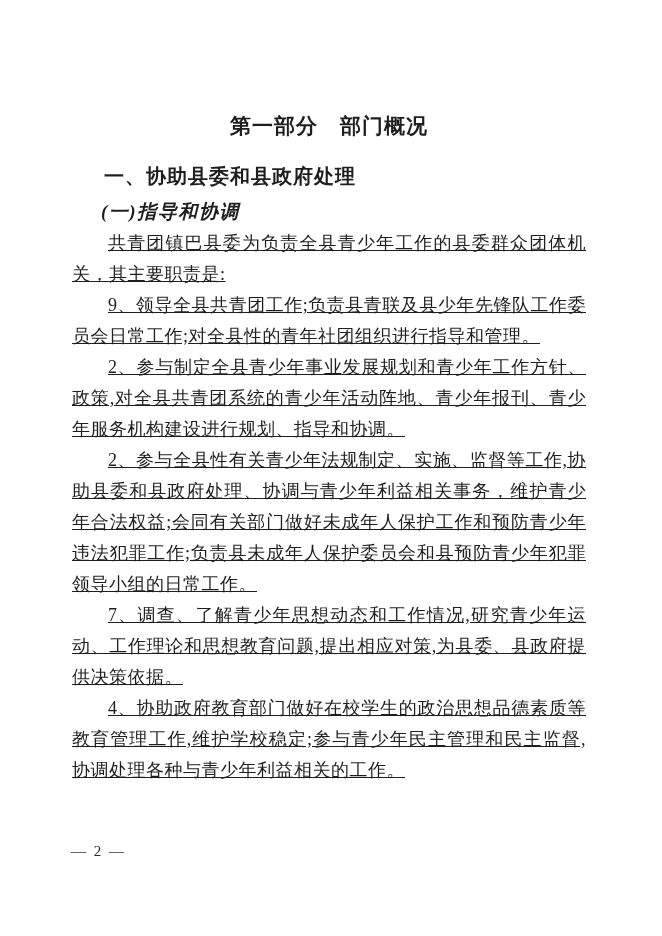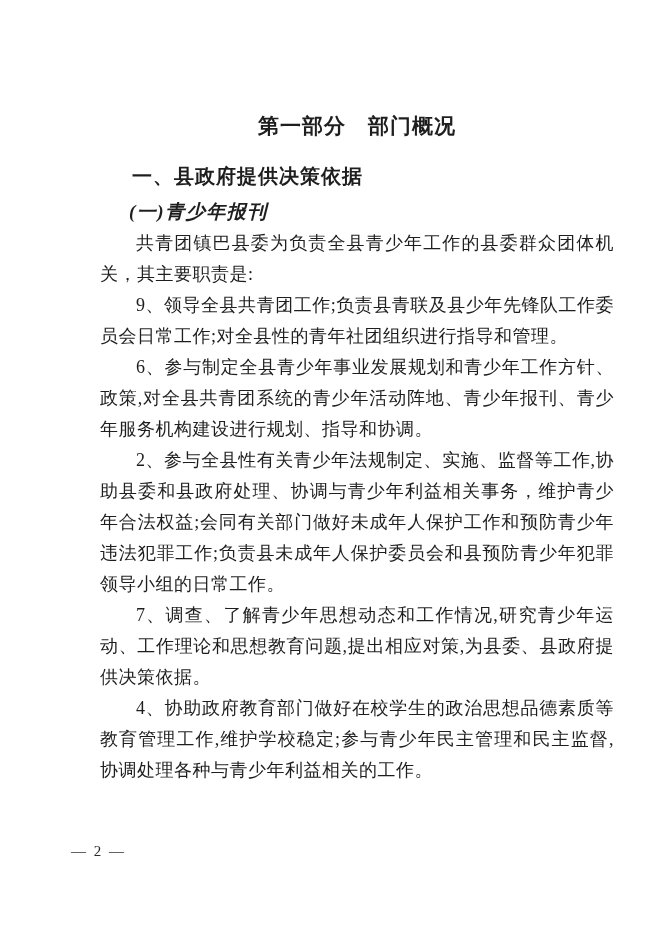--- a/index.html
+++ b/index.html
@@ -11,21 +11,21 @@
     position: relative;
     width: 662px;
     height: 936px;
     background: #ffffff;
     overflow: hidden;
     color: #1e1e1e;
     font-family: "Liberation Serif", serif;
   }
   .content {
     position: absolute;
-    left: 100px;
+    left: 72px;
     top: 113px;
     width: 514px;
   }
   .doc-title {
     text-align: center;
     font-family: "Liberation Sans", sans-serif;
     font-weight: bold;
     font-size: 21px;
     line-height: 26px;
     letter-spacing: 1px;
@@ -49,48 +49,49 @@
     margin: 0 0 4px 29px;
   }
   .body-para {
     font-size: 18px;
     line-height: 31px;
     letter-spacing: 0.5px;
     text-align: justify;
     text-justify: inter-ideograph;
     text-indent: 2em;
     margin: 0;
+    text-decoration: underline;
   }
   .page-number {
     position: absolute;
     left: 71px;
     top: 843px;
     font-family: "Liberation Serif", serif;
     font-size: 15px;
     letter-spacing: 2px;
     color: #2a2a2a;
     white-space: pre;
   }
 </style>
 </head>
 <body>
 
 <div class="page">
   <div class="content">
     <h1 class="doc-title">第一部分　部门概况</h1>
 
-    <h2 class="section-heading">一、县政府提供决策依据</h2>
+    <h2 class="section-heading">一、协助县委和县政府处理</h2>
 
-    <h3 class="sub-heading">(一)青少年报刊</h3>
+    <h3 class="sub-heading">(一)指导和协调</h3>
 
     <p class="body-para">共青团镇巴县委为负责全县青少年工作的县委群众团体机关，其主要职责是:</p>
 
     <p class="body-para">9、领导全县共青团工作;负责县青联及县少年先锋队工作委员会日常工作;对全县性的青年社团组织进行指导和管理。</p>
 
-    <p class="body-para">6、参与制定全县青少年事业发展规划和青少年工作方针、政策,对全县共青团系统的青少年活动阵地、青少年报刊、青少年服务机构建设进行规划、指导和协调。</p>
+    <p class="body-para">2、参与制定全县青少年事业发展规划和青少年工作方针、政策,对全县共青团系统的青少年活动阵地、青少年报刊、青少年服务机构建设进行规划、指导和协调。</p>
 
     <p class="body-para">2、参与全县性有关青少年法规制定、实施、监督等工作,协助县委和县政府处理、协调与青少年利益相关事务，维护青少年合法权益;会同有关部门做好未成年人保护工作和预防青少年违法犯罪工作;负责县未成年人保护委员会和县预防青少年犯罪领导小组的日常工作。</p>
 
     <p class="body-para">7、调查、了解青少年思想动态和工作情况,研究青少年运动、工作理论和思想教育问题,提出相应对策,为县委、县政府提供决策依据。</p>
 
     <p class="body-para">4、协助政府教育部门做好在校学生的政治思想品德素质等教育管理工作,维护学校稳定;参与青少年民主管理和民主监督,协调处理各种与青少年利益相关的工作。</p>
   </div>
 
   <div class="page-number">— 2 —</div>
 </div>

